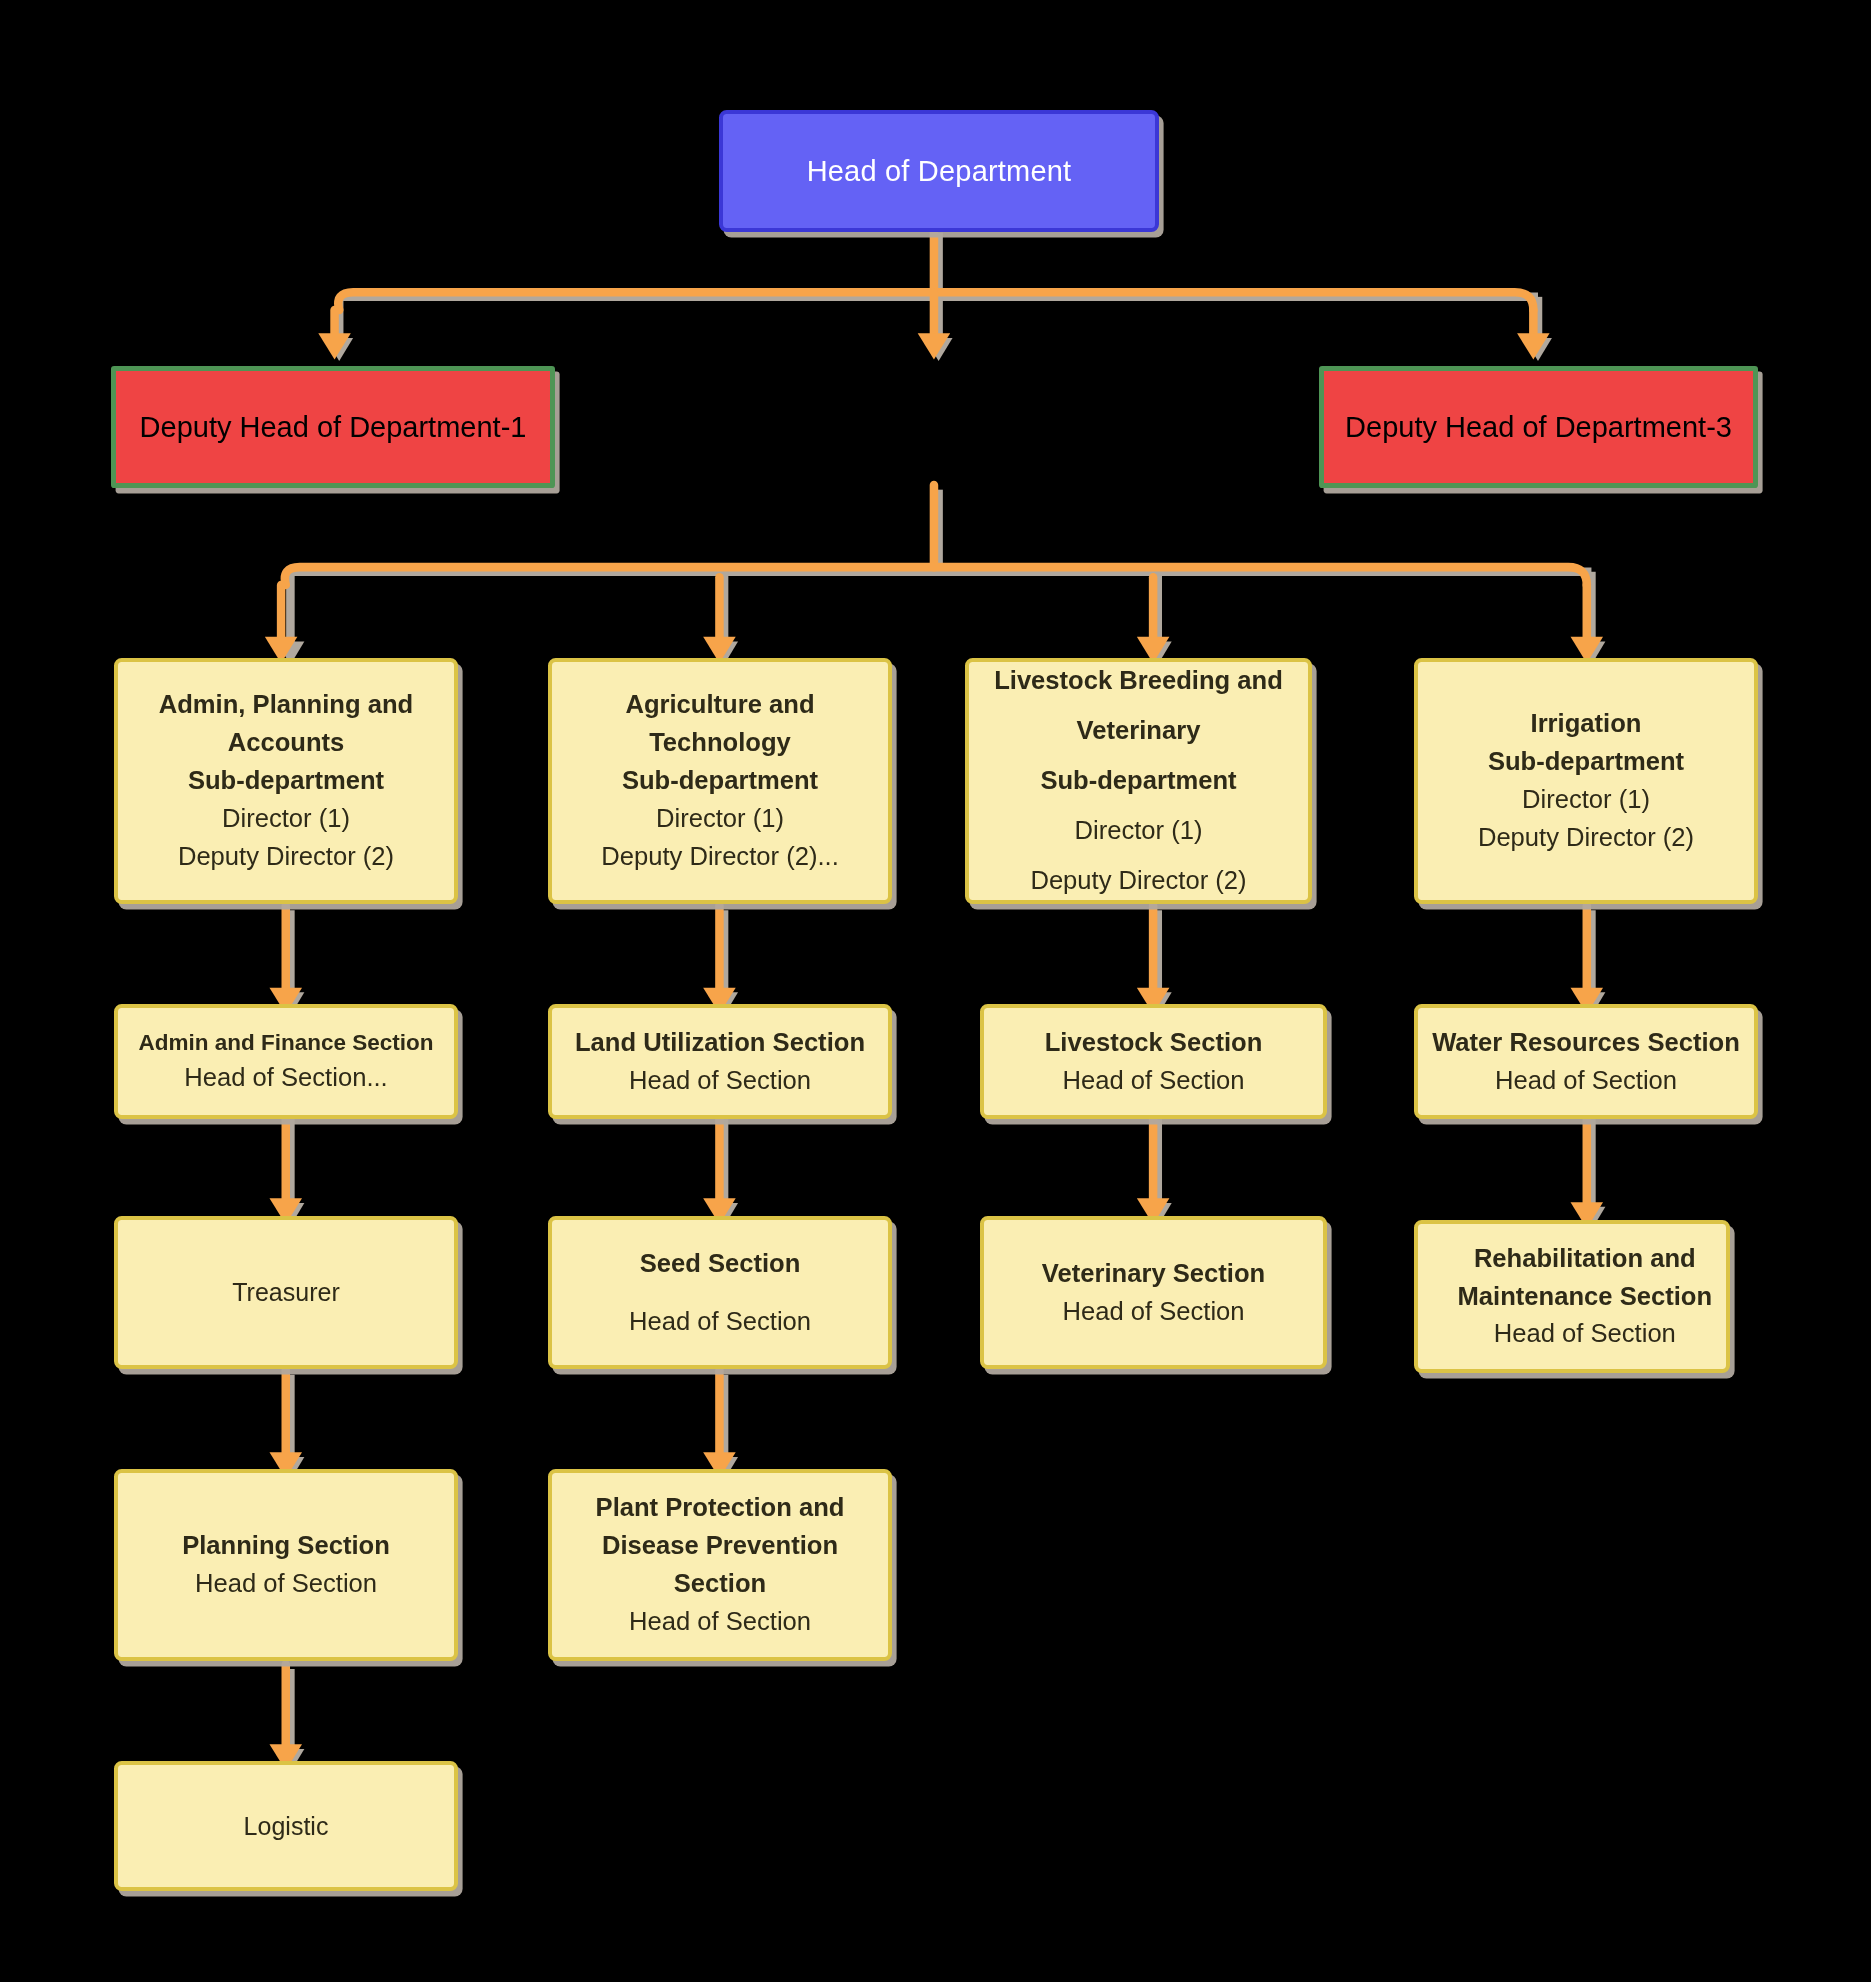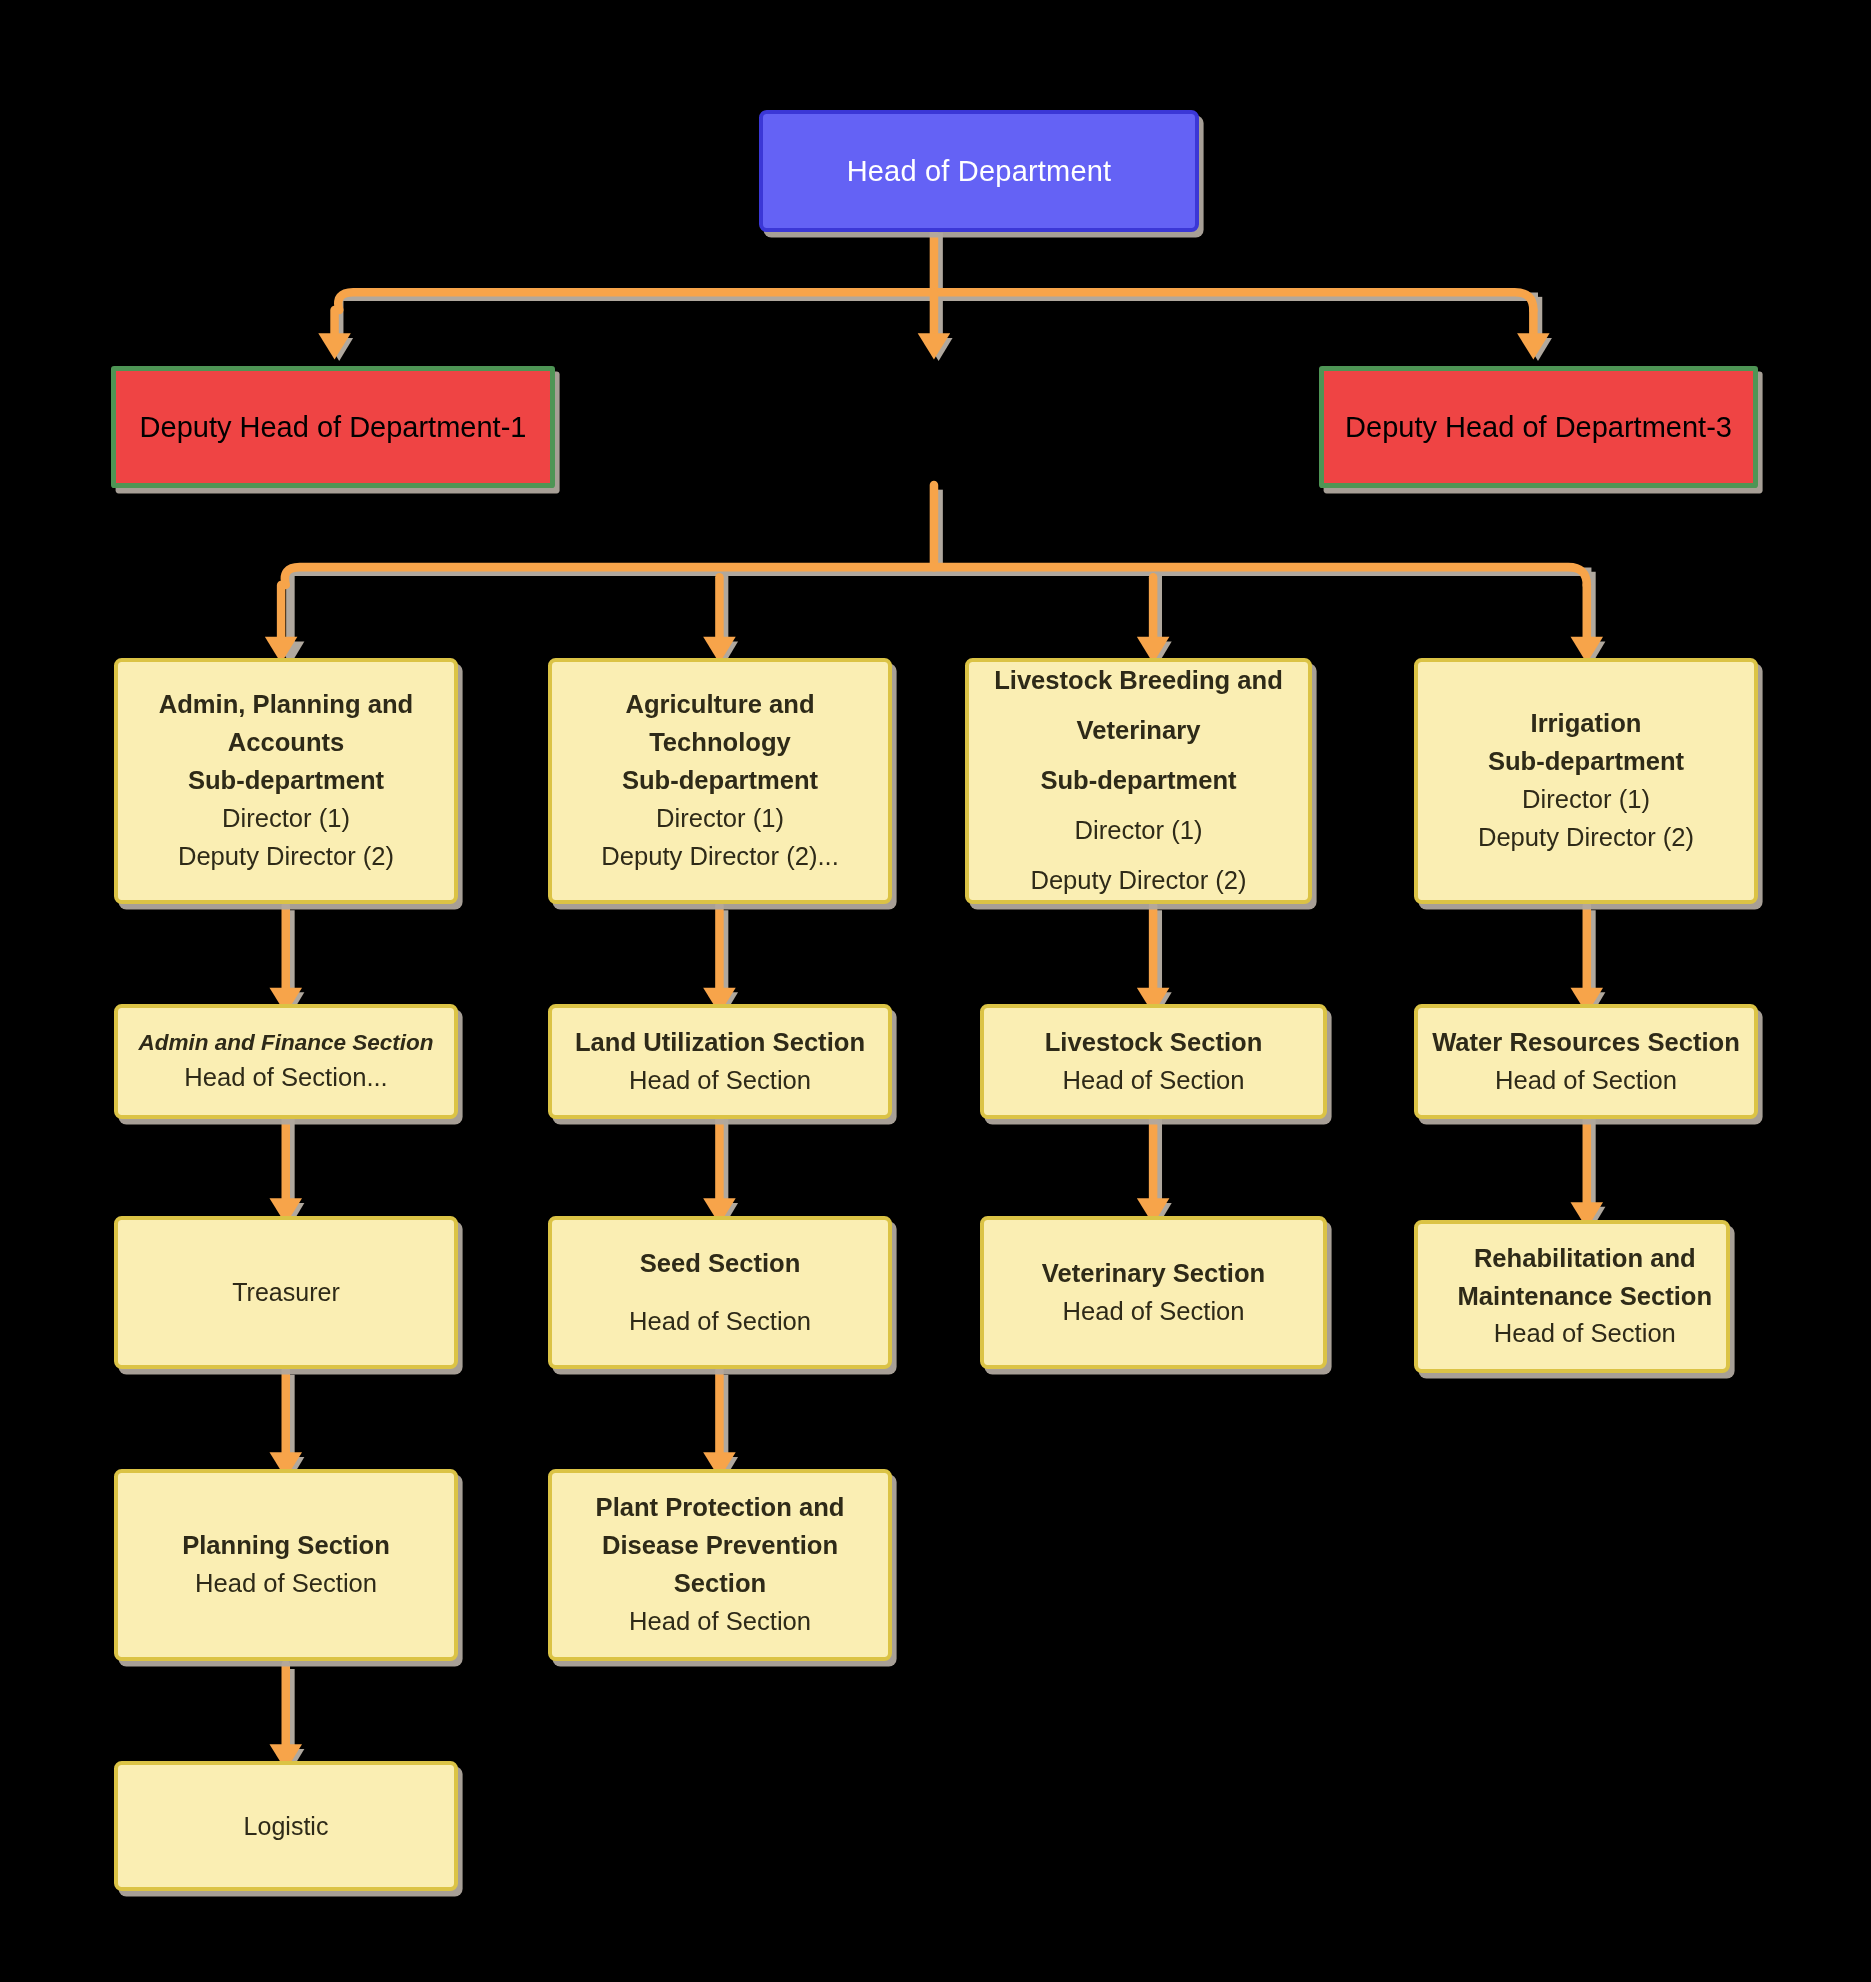--- a/index.html
+++ b/index.html
@@ -76,21 +76,20 @@
     line-height: 1.48;
   }
   .node-sub .ln-r {
     font-weight: 400;
     font-size: 25.6px;
     line-height: 1.48;
   }
   .node-sub .ln-b.small,
   .node-sub .ln-r.small {
     font-size: 22.5px;
-    font-style: italic;
   }
   .node-sub .ln-r.plain {
     font-size: 25px;
   }
 </style>
 </head>
 <body>
 
 <div id="stage">
 
@@ -194,21 +193,21 @@
       <polygon points="908,1275 950,1275 929,1309"></polygon>
       <polygon points="908,1547 950,1547 929,1581"></polygon>
       <polygon points="908,1875 950,1875 929,1909"></polygon>
       <polygon points="1468,1275 1510,1275 1489,1309"></polygon>
       <polygon points="1468,1547 1510,1547 1489,1581"></polygon>
       <polygon points="2028,1275 2070,1275 2049,1309"></polygon>
       <polygon points="2028,1552 2070,1552 2049,1586"></polygon>
     </g>
   </svg>
 
-  <div class="node node-root" style="left:719px; top:110px; width:440px; height:122px;margin-left:40px;">
+  <div class="node node-root" style="left:719px; top:110px; width:440px; height:122px;">
     <div class="ln1">Head of Department</div>
   </div>
 
   <div class="node node-deputy" style="left:111px; top:366px; width:444px; height:122px;">
     <div class="ln1">Deputy Head of Department-1</div>
   </div>
 
 
   <div class="node node-deputy" style="left:1319px; top:366px; width:439px; height:122px;">
     <div class="ln1">Deputy Head of Department-3</div>

